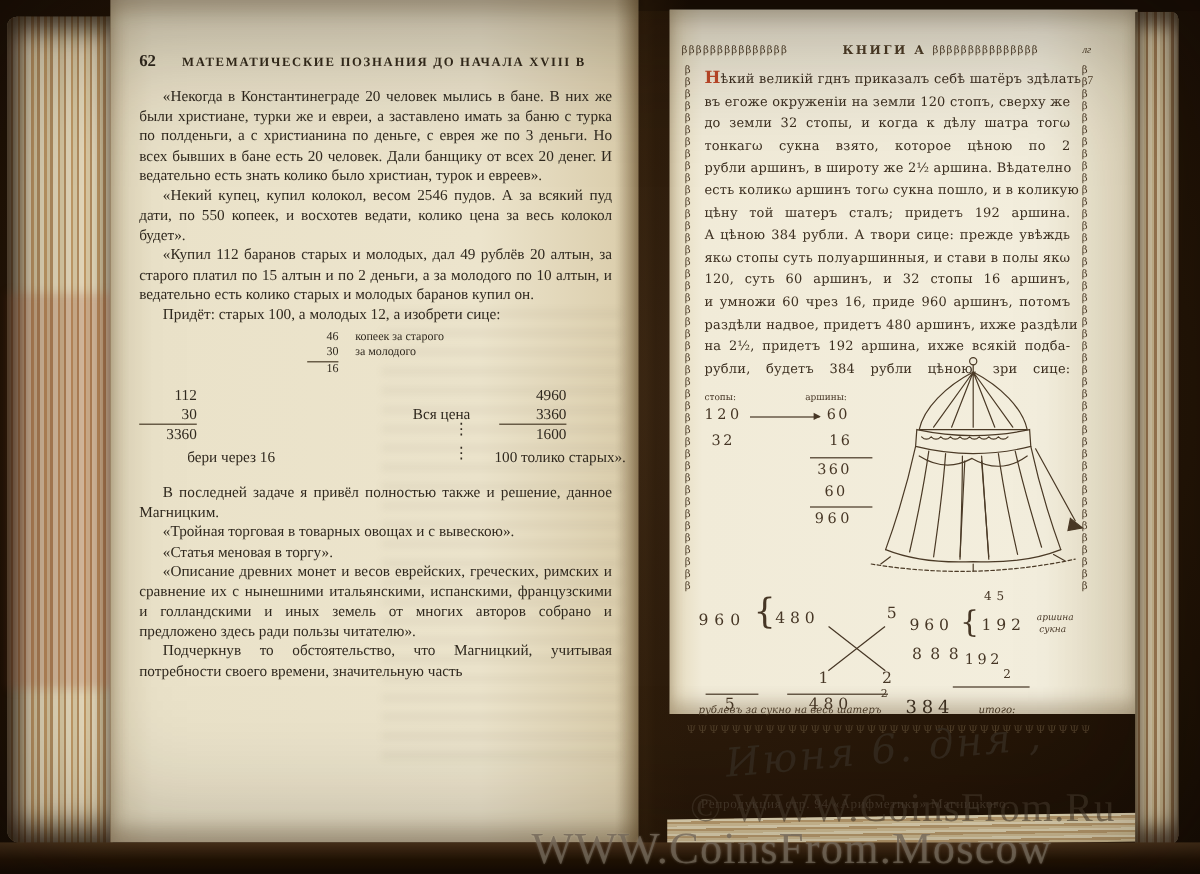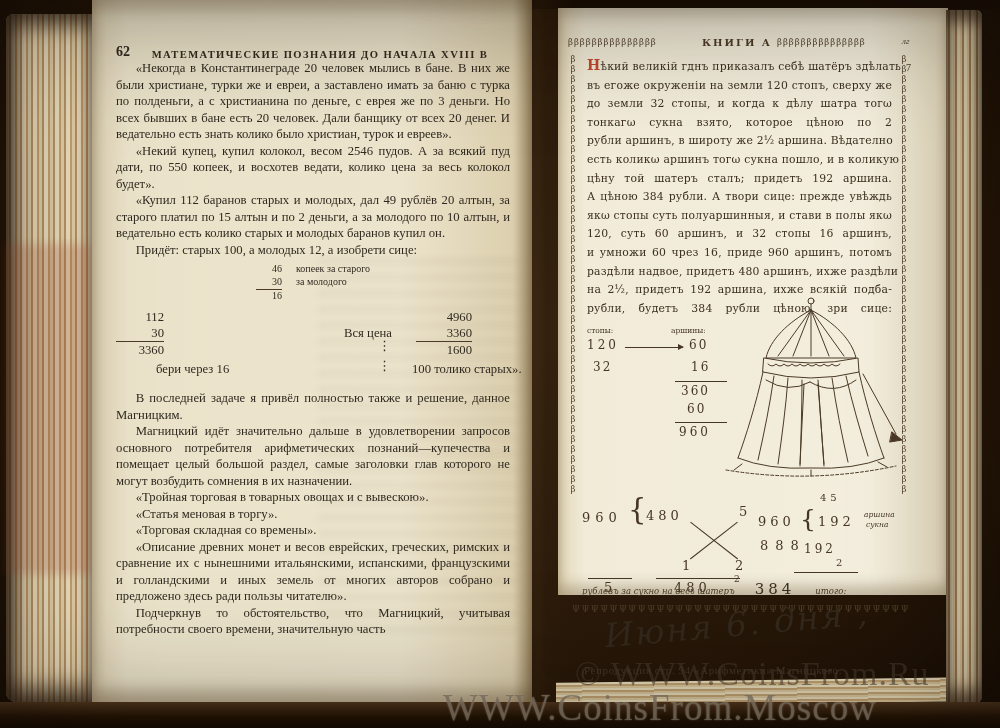--- a/index.html
+++ b/index.html
@@ -29,21 +29,21 @@
     box-shadow:inset 0 10px 14px rgba(90,64,30,.25), inset 0 -12px 14px rgba(90,64,30,.3);}
   .page-right{position:absolute;left:558px;top:8px;width:390px;height:587px;
     background:linear-gradient(90deg,#e3d8ba 0%, #f1ebd8 7%, #f3eedd 80%, #e6dcbf 100%);
     box-shadow:inset 0 8px 12px rgba(90,64,30,.22), inset 0 -10px 12px rgba(90,64,30,.28);}
   .gutter{position:absolute;left:512px;top:0;width:62px;height:704px;
     background:linear-gradient(90deg,rgba(60,40,16,0) 0%,rgba(60,40,16,.38) 42%,rgba(45,28,10,.5) 55%,rgba(60,40,16,0) 100%);}
   .vignette{position:absolute;inset:0;pointer-events:none;box-shadow:inset 0 0 130px rgba(18,10,4,.5);}
 
   
   .lp-content{position:absolute;left:24px;top:44px;width:394px;}
-  .lp-header{display:flex;align-items:flex-end;margin-bottom:0;}
+  .lp-header{display:flex;align-items:center;margin-bottom:12px;}
   .lp-num{font-weight:bold;font-size:14px;}
   .lp-title{flex:1;text-align:center;font-weight:bold;font-size:10.6px;letter-spacing:1.4px;color:#352b1d;}
   .lp-p{margin:0;text-indent:1.55em;text-align:justify;font-size:12.7px;line-height:1.3;}
   .mini-table{margin:5px 0 5px 140px;font-size:10px;line-height:1.28;}
   .mt-row{display:flex;}
   .mt-num{width:26px;text-align:right;}
   .mt-num.rule{border-top:1px solid #4a3c28;}
   .mt-lbl{padding-left:14px;}
   .calc{position:relative;height:76px;margin:8px 0 4px 0;font-size:12.7px;}
   .calc span{position:absolute;white-space:nowrap;}
@@ -185,24 +185,22 @@
         <span class="c-dots1">⋮</span>
         <span class="c-bl">бери через 16</span>
         <span class="c-dots2">⋮</span>
         <span class="c-br">100 толико старых».</span>
         <span class="c-r1">4960</span>
         <span class="c-r2">3360</span>
         <span class="c-r3">1600</span>
       </div>
 
       <p class="lp-p">В последней задаче я привёл полностью также и решение, данное Магницким.</p>
-      <p class="lp-p">Магницкий идёт значительно дальше в удовлетворении запросов основного потребителя арифметических познаний—купечества и помещает целый большой раздел, самые заголовки глав которого не могут возбудить сомнения в их назначении.</p>
       <p class="lp-p">«Тройная торговая в товарных овощах и с вывескою».</p>
       <p class="lp-p">«Статья меновая в торгу».</p>
-      <p class="lp-p">«Торговая складная со времены».</p>
       <p class="lp-p">«Описание древних монет и весов еврейских, греческих, римских и сравнение их с нынешними итальянскими, испанскими, французскими и голландскими и иных земель от многих авторов собрано и предложено здесь ради пользы читателю».</p>
       <p class="lp-p">Подчеркнув то обстоятельство, что Магницкий, учитывая потребности своего времени, значительную часть</p>
     </div>
   </div>
 
   <div class="gutter"></div>
 
   <div class="page-right">
     <div class="facsimile">
       <div class="fb-top">

